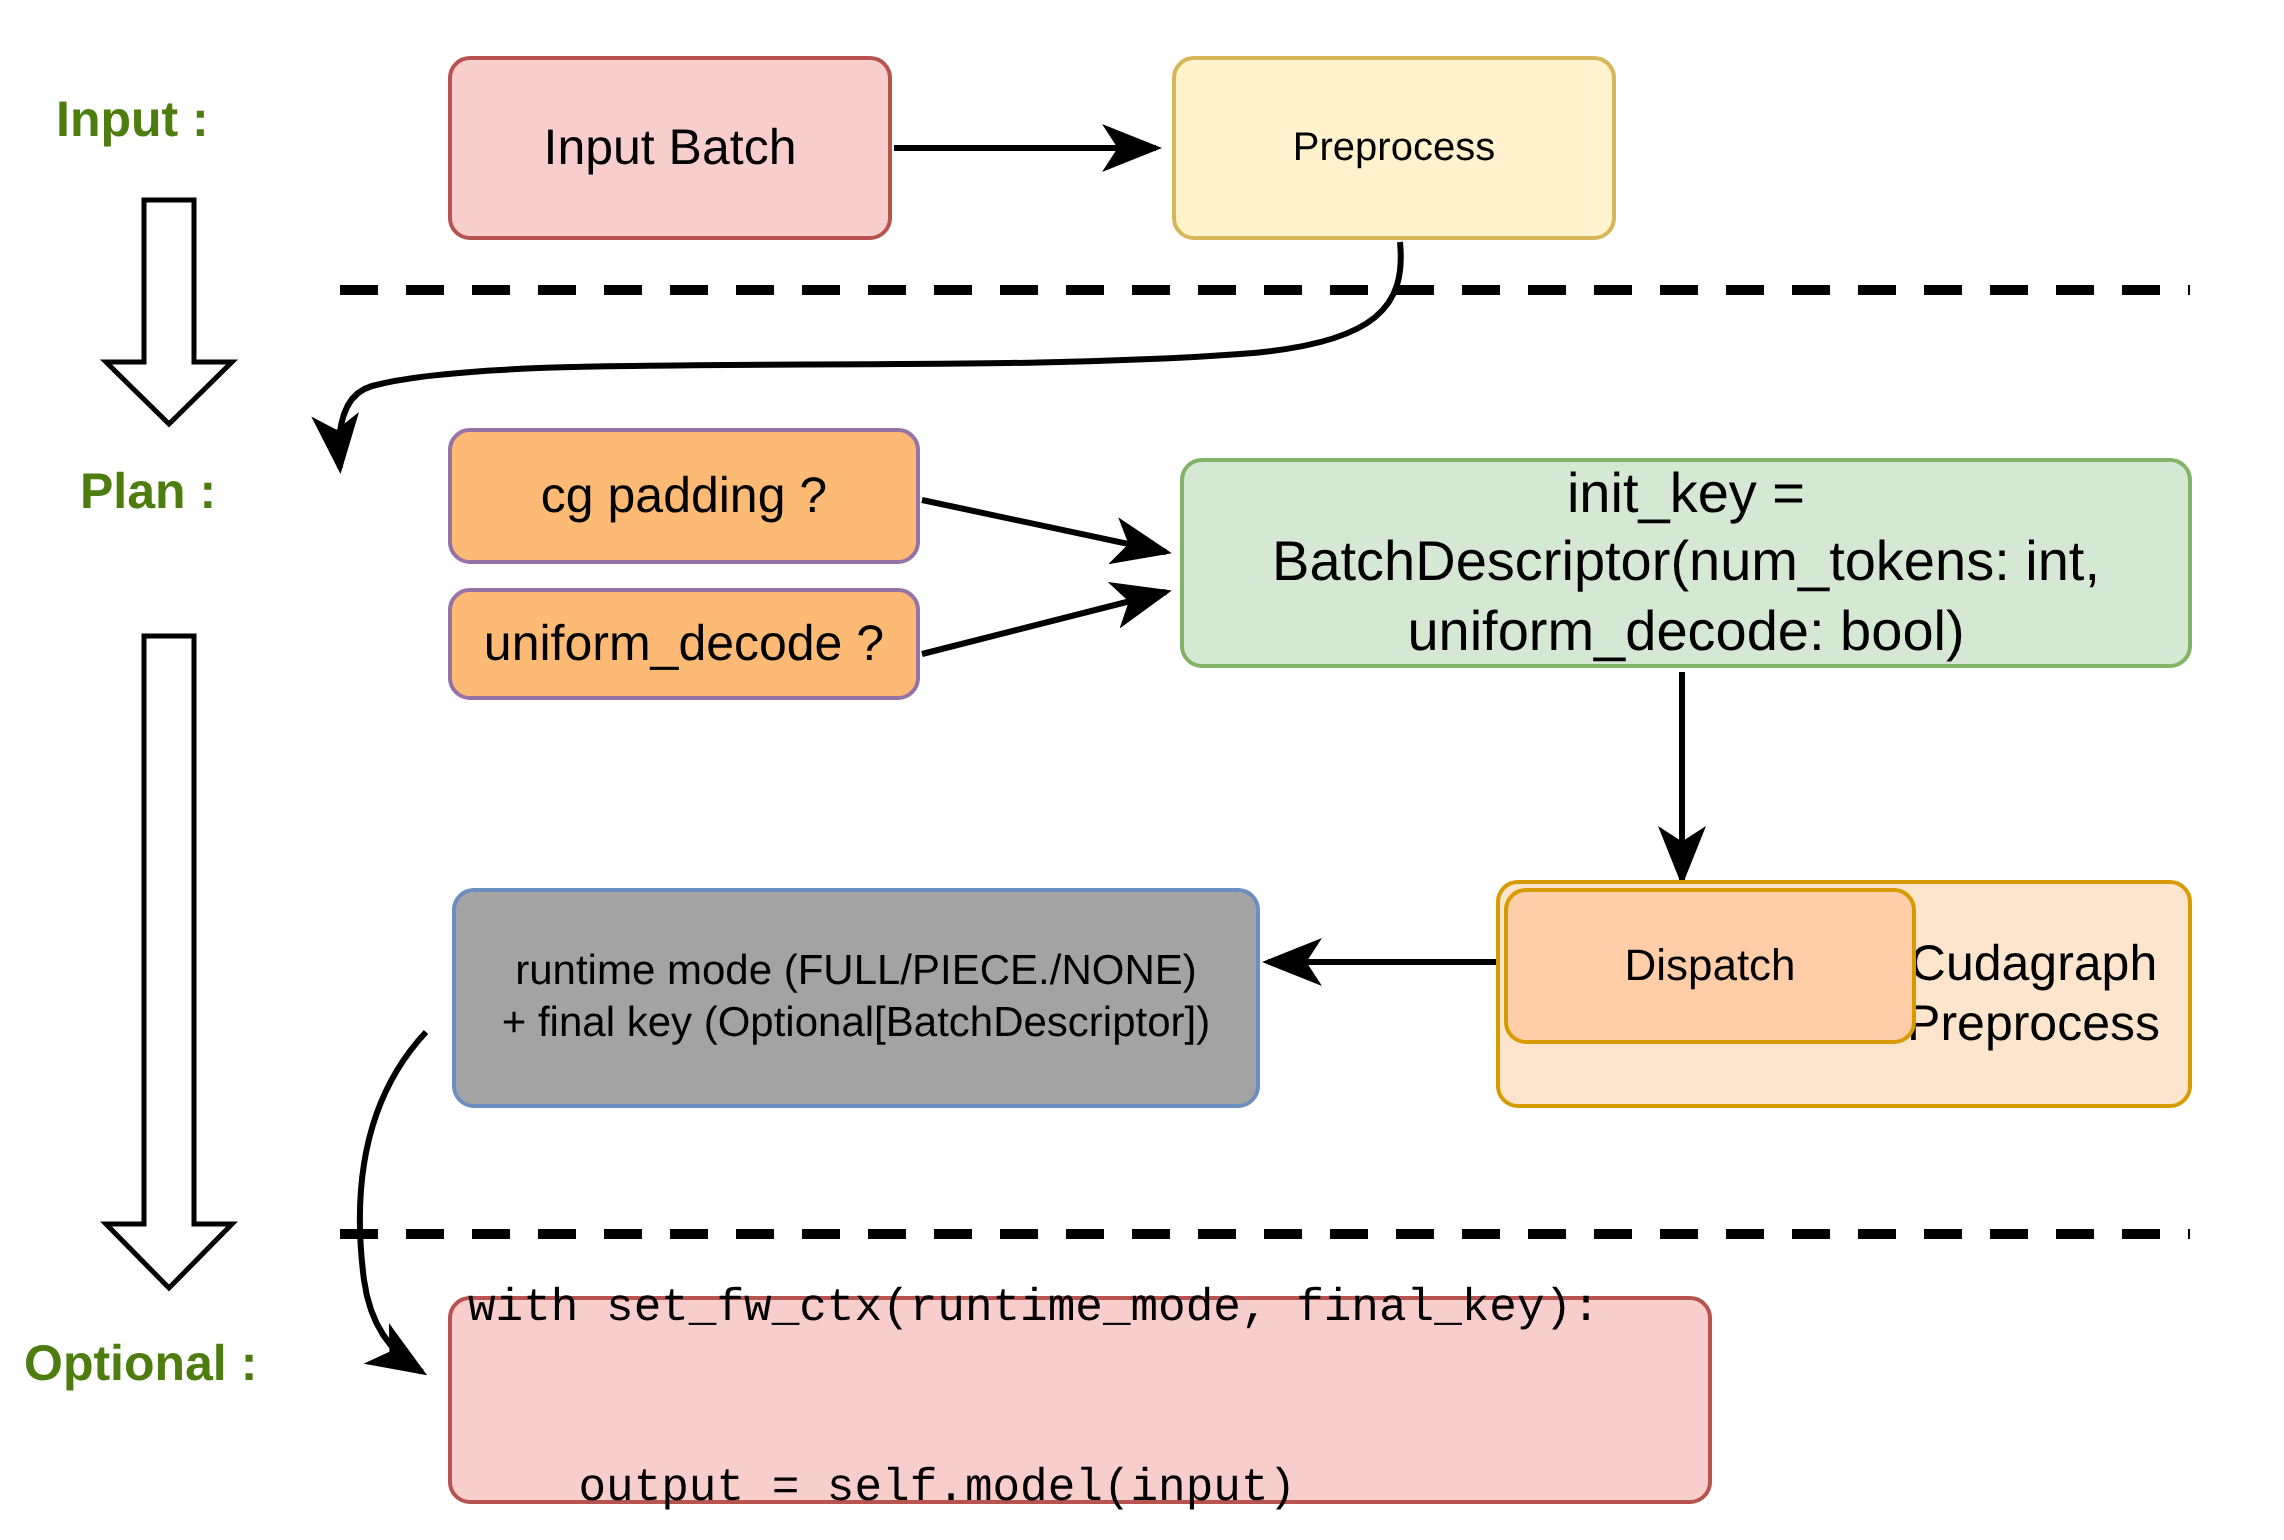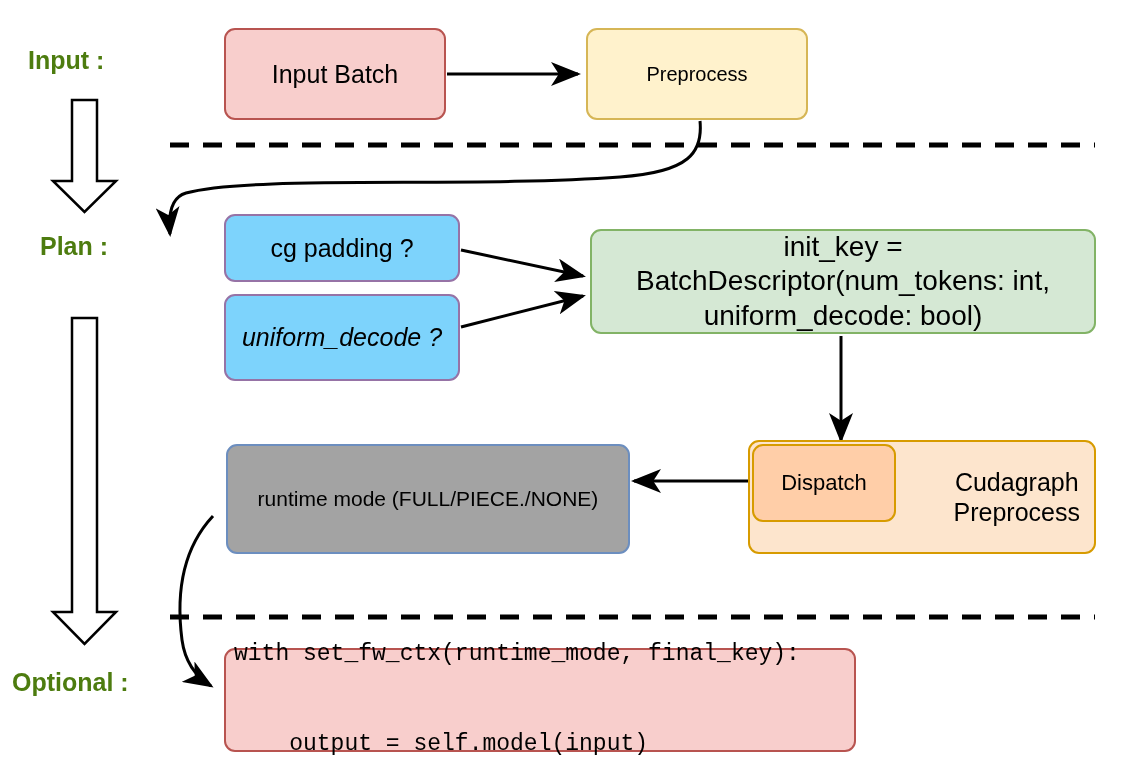--- a/index.html
+++ b/index.html
@@ -45,35 +45,35 @@
     justify-content: center;
     text-align: center;
     font-family: "Liberation Sans", sans-serif;
     color: #000000;
     line-height: 1.22;
     padding: 2px 8px;
   }
   .node span { display: block; width: 100%; }
   .n-pink   { background: #f8cecc; border-color: #b85450; }
   .n-yellow { background: #fff2cc; border-color: #d6b656; }
-  .n-purple { background: #7dd3fc; border-color: #9673a6; }
+  .n-purple { background: #fdba74; border-color: #9673a6; }
   .n-green  { background: #d5e8d4; border-color: #82b366; }
   .n-blue   { background: #a3a3a3; border-color: #6c8ebf; }
   .n-orange-outer { background: #fde5cd; border-color: #d79b00; }
   .n-orange-inner { background: #ffcea8; border-color: #d79b00; }
 
   #node-input-batch { left: 224px; top: 28px;  width: 222px; height: 92px;  font-size: 25px; }
   #node-preprocess  { left: 586px; top: 28px;  width: 222px; height: 92px;  font-size: 20px; }
   #node-cg-padding  { left: 224px; top: 214px; width: 236px; height: 68px;  font-size: 25px; }
-  #node-uniform-dec { left: 224px; top: 294px; width: 236px; height: 87px;  font-size: 25px; font-style: italic; }
+  #node-uniform-dec { left: 224px; top: 294px; width: 236px; height: 56px;  font-size: 25px; }
   #node-init-key    { left: 590px; top: 229px; width: 506px; height: 105px; font-size: 28px; }
   #node-cg-disp     { left: 748px; top: 440px; width: 348px; height: 114px; font-size: 25px;
                       justify-content: flex-end; padding-right: 14px; }
   #node-cg-disp span { width: auto; }
-  #node-dispatch    { left: 752px; top: 444px; width: 144px; height: 78px;  font-size: 22px; z-index: 3; }
+  #node-dispatch    { left: 752px; top: 444px; width: 206px; height: 78px;  font-size: 22px; z-index: 3; }
   #node-runtime     { left: 226px; top: 444px; width: 404px; height: 110px; font-size: 21px; }
   #node-code        { left: 224px; top: 648px; width: 632px; height: 104px;
                       font-family: "Liberation Mono", monospace; font-size: 23px;
                       justify-content: flex-start; text-align: left; 
                       white-space: pre; line-height: 1.3; }
   #node-code span { width: auto; }
 
   #label-input   { left: 28px;  top: 46px; }
   #label-plan    { left: 40px;  top: 232px; }
   #label-execute { left: 12px;  top: 668px; }
@@ -145,20 +145,21 @@
     </span>
   </div>
 
   <div class="node n-orange-inner" id="node-dispatch">
     <span>Dispatch</span>
   </div>
 
   <div class="node n-blue" id="node-runtime">
     <span>
       <span>runtime mode (FULL/PIECE./NONE)</span>
+      <span>+ final key (Optional[BatchDescriptor])</span>
     </span>
   </div>
 
   <div class="node n-pink" id="node-code">
     <span>
       <span>with set_fw_ctx(runtime_mode, final_key):</span>
       <span>    output = self.model(input)</span>
     </span>
   </div>
 

